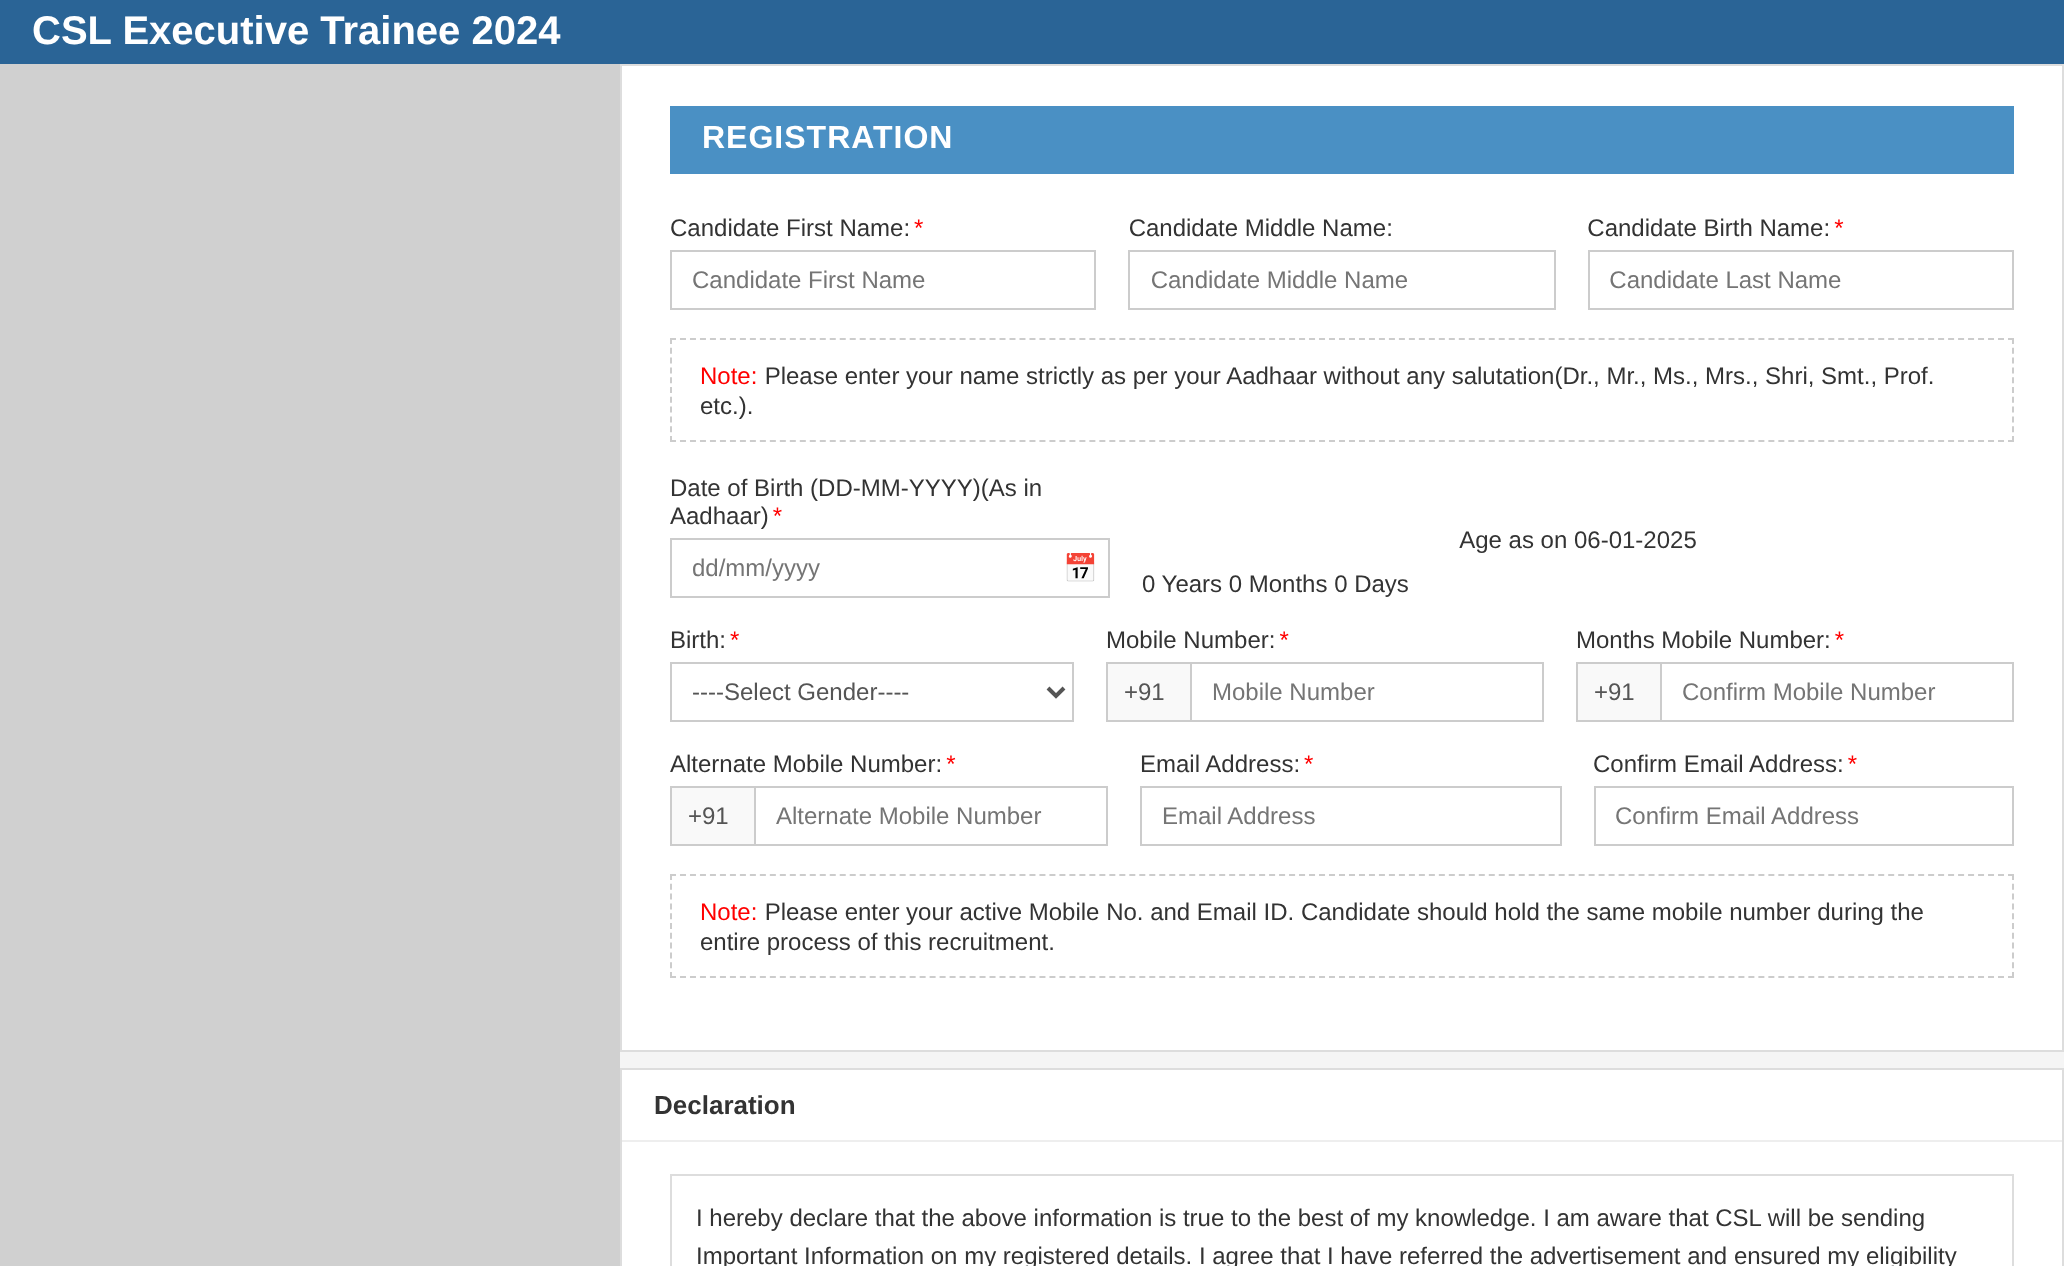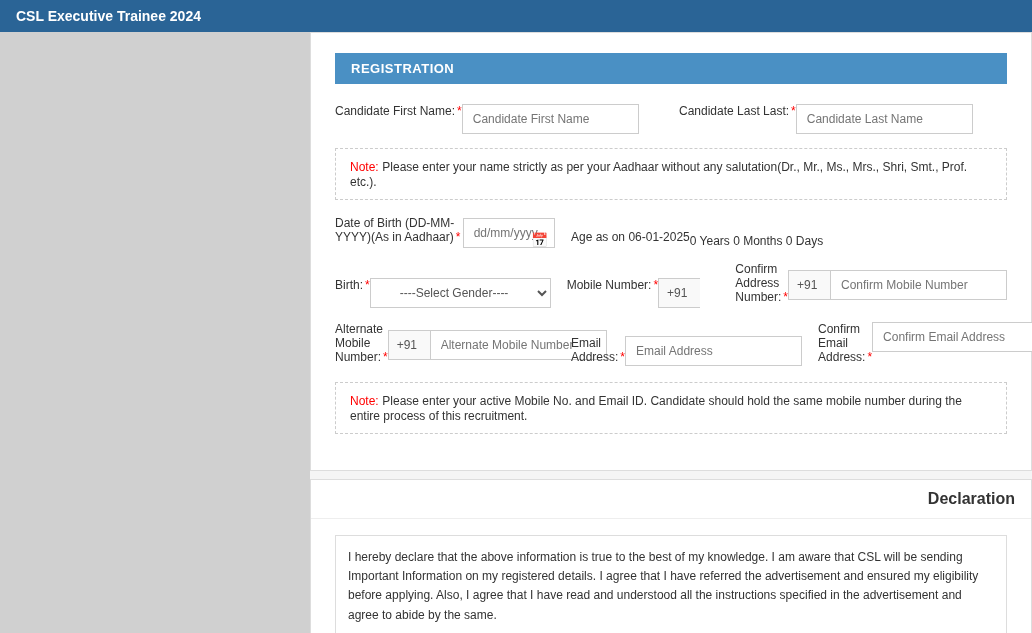--- a/index.html
+++ b/index.html
@@ -7,39 +7,39 @@
       font-family: Arial, sans-serif;
       font-size: 13px;
       background: #d0d0d0;
       min-height: 633px;
     }
 
     .top-bar {
       background: #2a6496;
       color: white;
       padding: 8px 16px;
-      font-size: 14px;
+      font-size: 20px;
       font-weight: bold;
       height: 32px;
       display: flex;
       align-items: center;
     }
 
     .main-content {
       margin-left: 310px;
       background: #f5f5f5;
       min-height: 601px;
       padding-bottom: 20px;
     }
 
     .section-header {
       background: #4a90c4;
       color: white;
       padding: 8px 16px;
-      font-size: 13px;
+      font-size: 16px;
       font-weight: bold;
       text-transform: uppercase;
       letter-spacing: 0.5px;
       margin-bottom: 0;
     }
 
     .form-section {
       background: white;
       padding: 20px 24px;
       border: 1px solid #ddd;
@@ -47,21 +47,21 @@
 
     .form-row {
       display: flex;
       gap: 16px;
       margin-bottom: 14px;
       align-items: flex-end;
     }
 
     .form-group {
       display: flex;
-      flex-direction: row;
+      flex-direction: column;
       flex: 1;
     }
 
     .form-group label {
       font-size: 12px;
       color: #333;
       margin-bottom: 4px;
     }
 
     .required {
@@ -74,21 +74,21 @@
       border: 1px solid #ccc;
       padding: 6px 10px;
       font-size: 12px;
       color: #999;
       outline: none;
       height: 30px;
     }
 
     .form-group select {
       border: 1px solid #ccc;
-      padding: 6px 25px;
+      padding: 6px 6px;
       font-size: 12px;
       color: #555;
       outline: none;
       height: 30px;
       background: white;
       appearance: auto;
     }
 
     .note-box {
       border: 1px dashed #ccc;
@@ -104,21 +104,21 @@
     }
 
     .note-box .note-text {
       font-size: 12px;
       color: #333;
     }
 
     .date-input-wrapper {
       position: relative;
       display: flex;
-      align-items: flex-end;
+      align-items: center;
     }
 
     .date-input-wrapper input {
       border: 1px solid #ccc;
       padding: 6px 32px 6px 10px;
       font-size: 12px;
       color: #999;
       outline: none;
       height: 30px;
       width: 100%;
@@ -177,25 +177,24 @@
     }
 
     .declaration-section {
       background: white;
       border: 1px solid #ddd;
       margin-top: 8px;
     }
 
     .declaration-header {
       padding: 10px 16px;
-      font-size: 16px;
+      font-size: 13px;
       font-weight: bold;
       color: #333;
       border-bottom: 1px solid #eee;
-      text-align: right;
     }
 
     .declaration-body {
       padding: 16px 24px;
     }
 
     .declaration-text {
       font-size: 12px;
       color: #333;
       line-height: 1.6;
@@ -232,22 +231,26 @@
     <div style="height:20px;"></div>
 
     <div class="form-row">
       <div class="form-group">
         <label>
           <span>Candidate First Name:</span><span class="required">*</span>
         </label>
         <input type="text" placeholder="Candidate First Name" style="">
       </div>
       <div class="form-group">
-        <label>
-          <span>Candidate Last Last:</span><span class="required">*</span>
+        <label>Candidate Middle Name:</label>
+        <input type="text" placeholder="Candidate Middle Name" style="">
+      </div>
+      <div class="form-group">
+        <label>
+          <span>Candidate Birth Name:</span><span class="required">*</span>
         </label>
         <input type="text" placeholder="Candidate Last Name" style="">
       </div>
     </div>
 
     <div class="note-box">
       <span class="note-label">Note:</span>
       <span class="note-text">Please enter your name strictly as per your Aadhaar without any salutation(Dr., Mr., Ms., Mrs., Shri, Smt., Prof. etc.).</span>
     </div>
 
@@ -278,25 +281,26 @@
           <option>Female</option>
           <option>Transgender</option>
         </select>
       </div>
       <div class="form-group">
         <label>
           <span>Mobile Number:</span><span class="required">*</span>
         </label>
         <div class="phone-group">
           <div class="country-code">+91</div>
+          <input type="text" class="phone-input" placeholder="Mobile Number" style="">
         </div>
       </div>
       <div class="form-group">
         <label>
-          <span>Confirm Address Number:</span><span class="required">*</span>
+          <span>Months Mobile Number:</span><span class="required">*</span>
         </label>
         <div class="phone-group">
           <div class="country-code">+91</div>
           <input type="text" class="phone-input" placeholder="Confirm Mobile Number" style="">
         </div>
       </div>
     </div>
 
     <div class="form-row">
       <div class="form-group" style="max-width:220px;">

